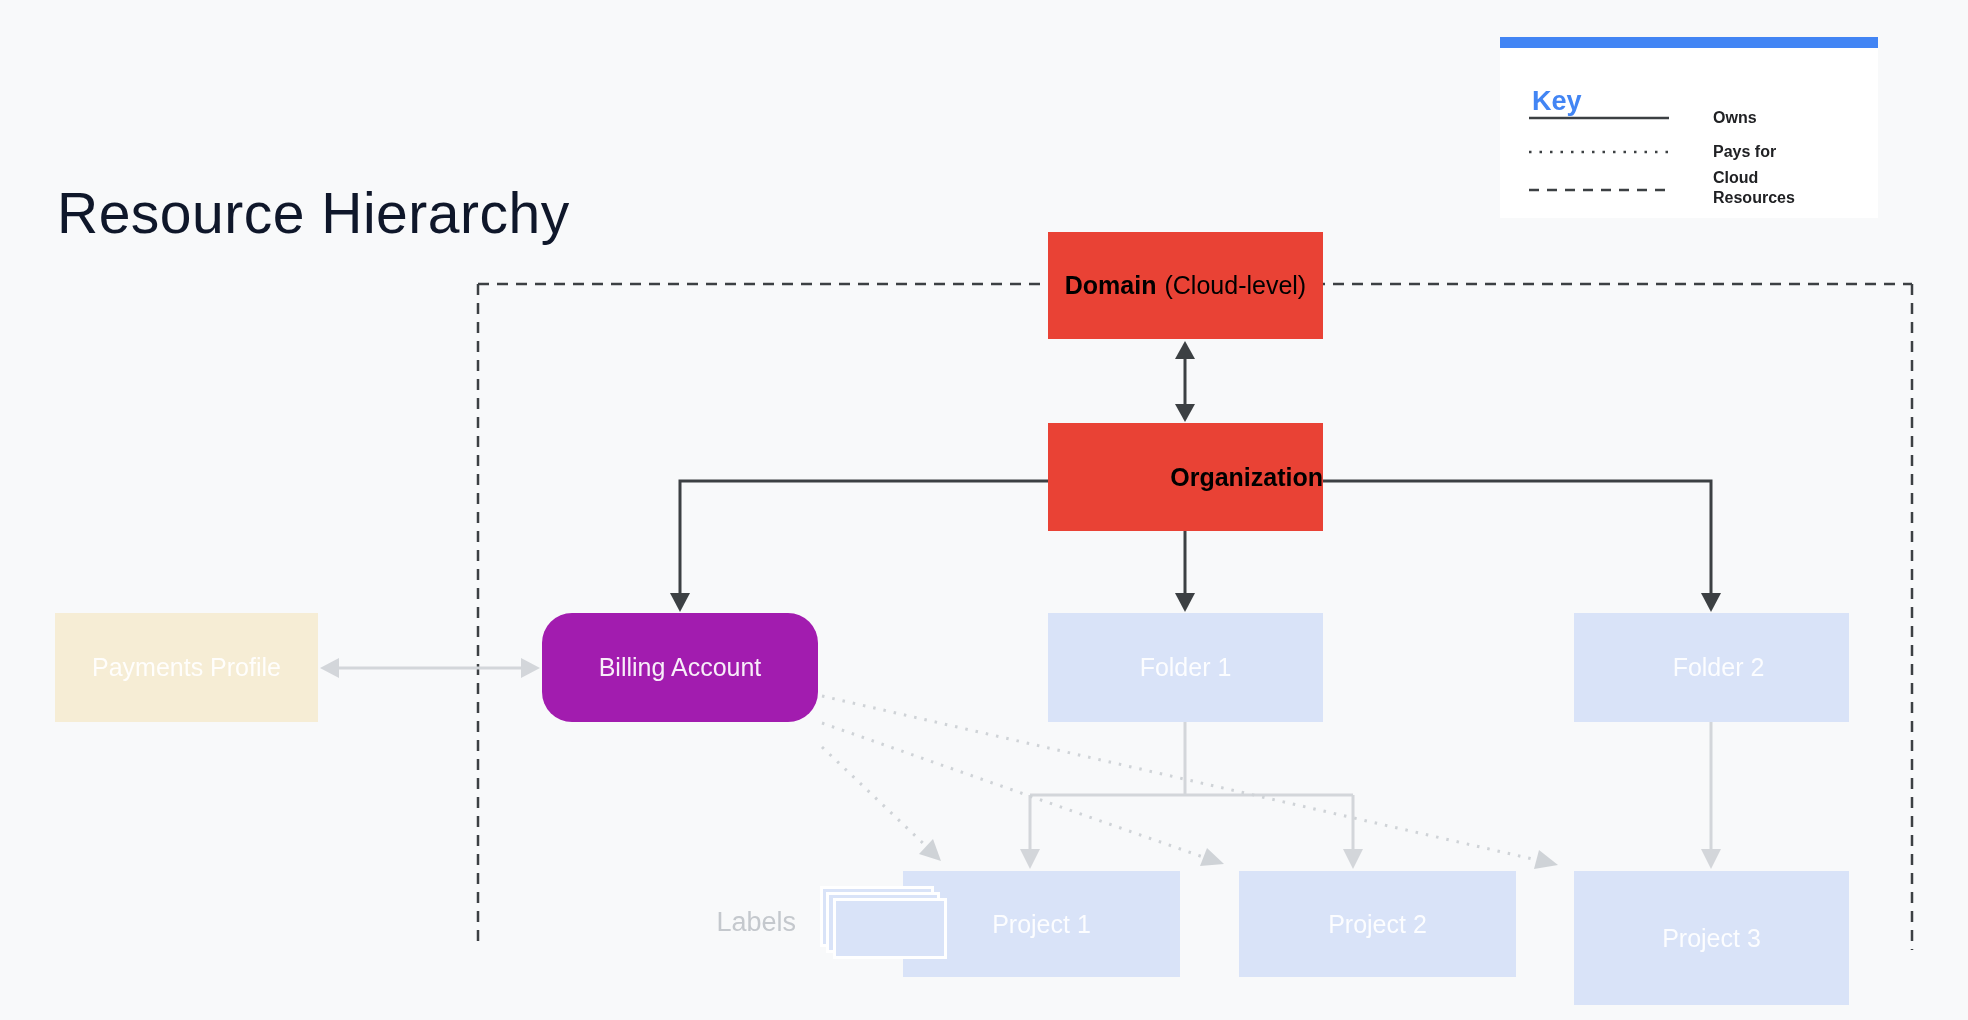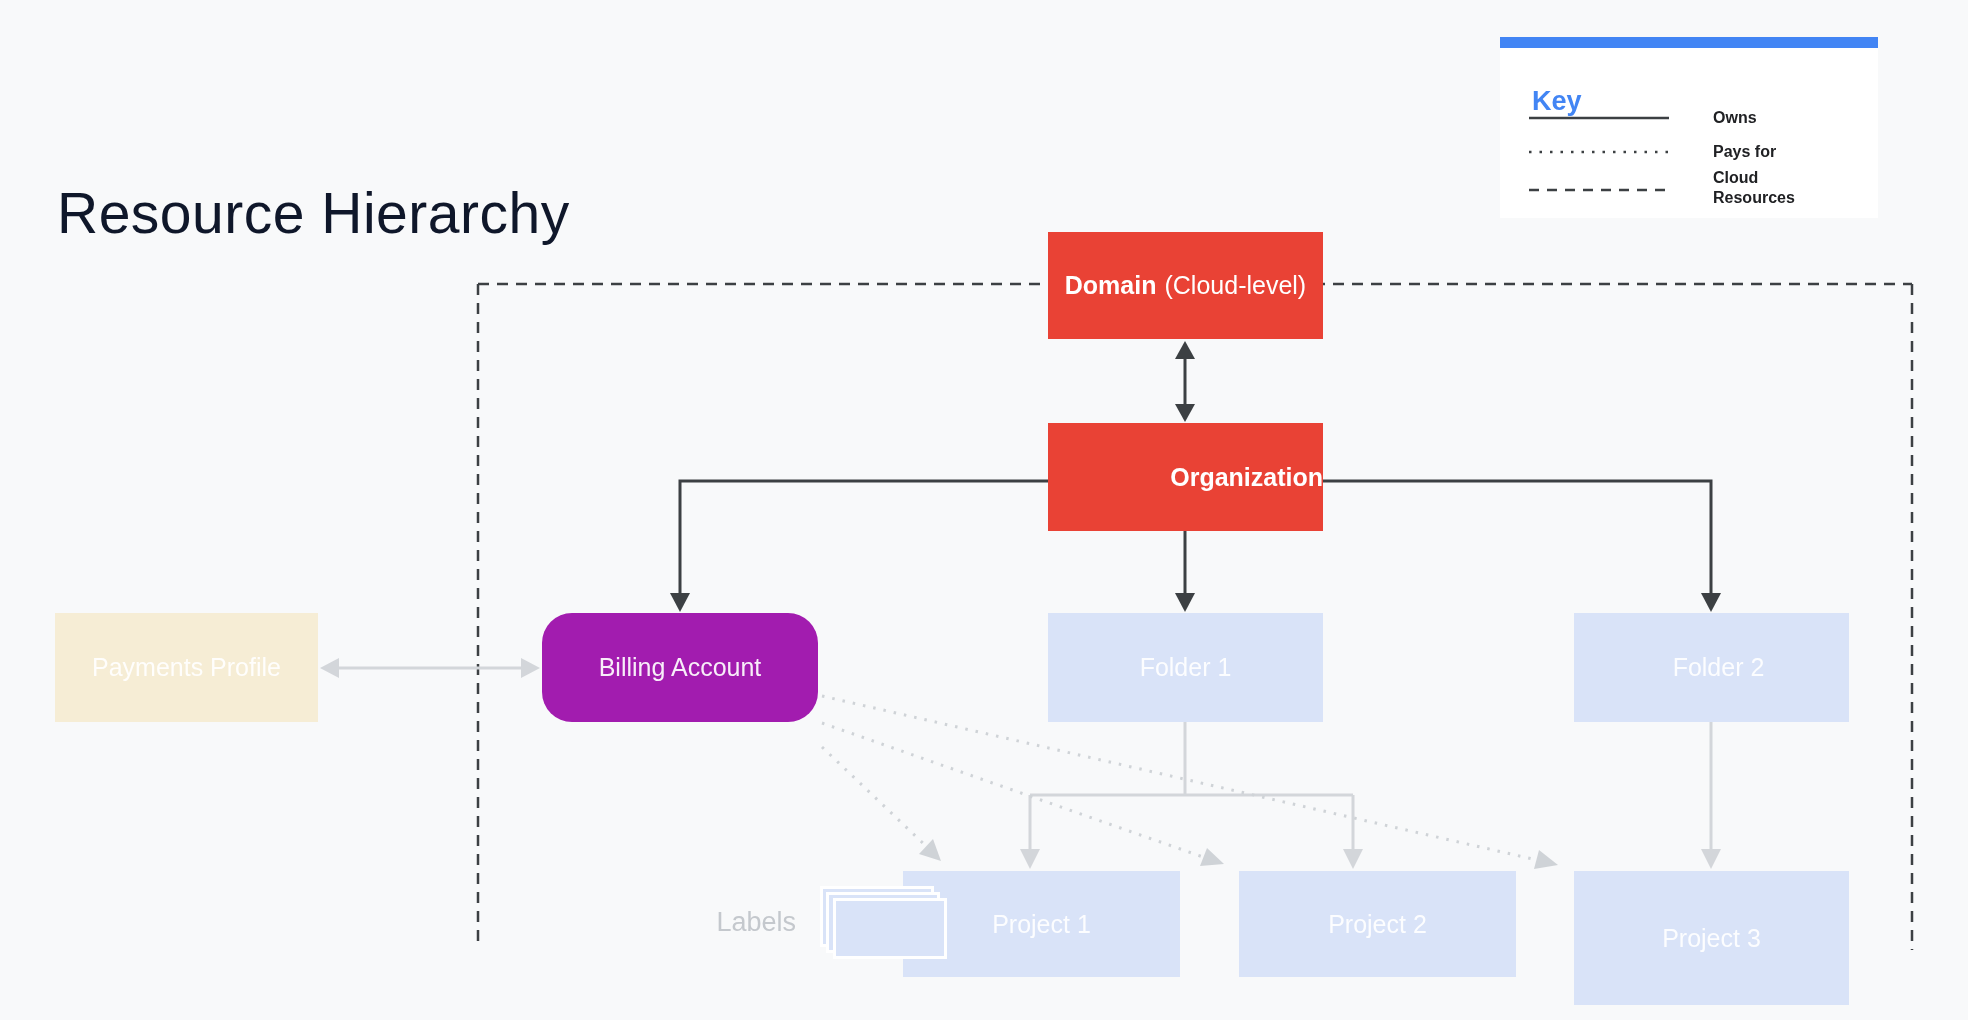--- a/index.html
+++ b/index.html
@@ -35,21 +35,21 @@
   .node {
     position: absolute;
     display: flex;
     align-items: center;
     justify-content: center;
     text-align: center;
     z-index: 1;
     font-size: 25px;
     box-sizing: border-box;
   }
-  .node.red  { background: #E94235; color: #ffffff; }
+  .node.red  { background: #E94235; color: #000000; }
   .node.blue { background: #D9E3F8; color: rgba(255,255,255,0.92); }
   .node.green{ background: #a21caf; color: rgba(255,255,255,0.92); border-radius: 30px; }
   .node.cream{ background: #F6EDD5; color: rgba(255,255,255,0.92); }
   .node .b { font-weight: 700; }
   .node .r { font-weight: 400; margin-left: 8px; }
 
   .n-domain       { left:1048px; top:232px;  width:275px; height:107px; }
   .n-organization { left:1048px; top:423px;  width:275px; height:108px; font-weight:700;justify-content:flex-end; }
   .n-payments     { left:55px;   top:613px;  width:263px; height:109px; }
   .n-billing      { left:542px;  top:613px;  width:276px; height:109px; }

